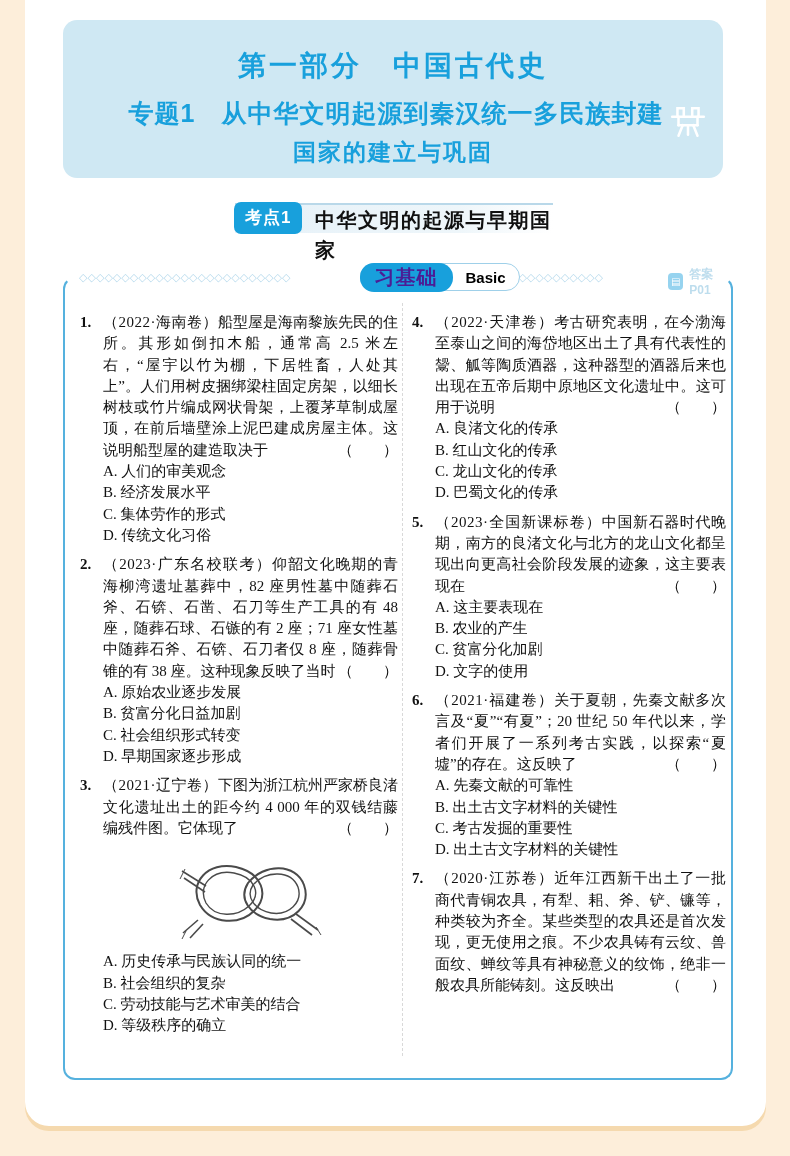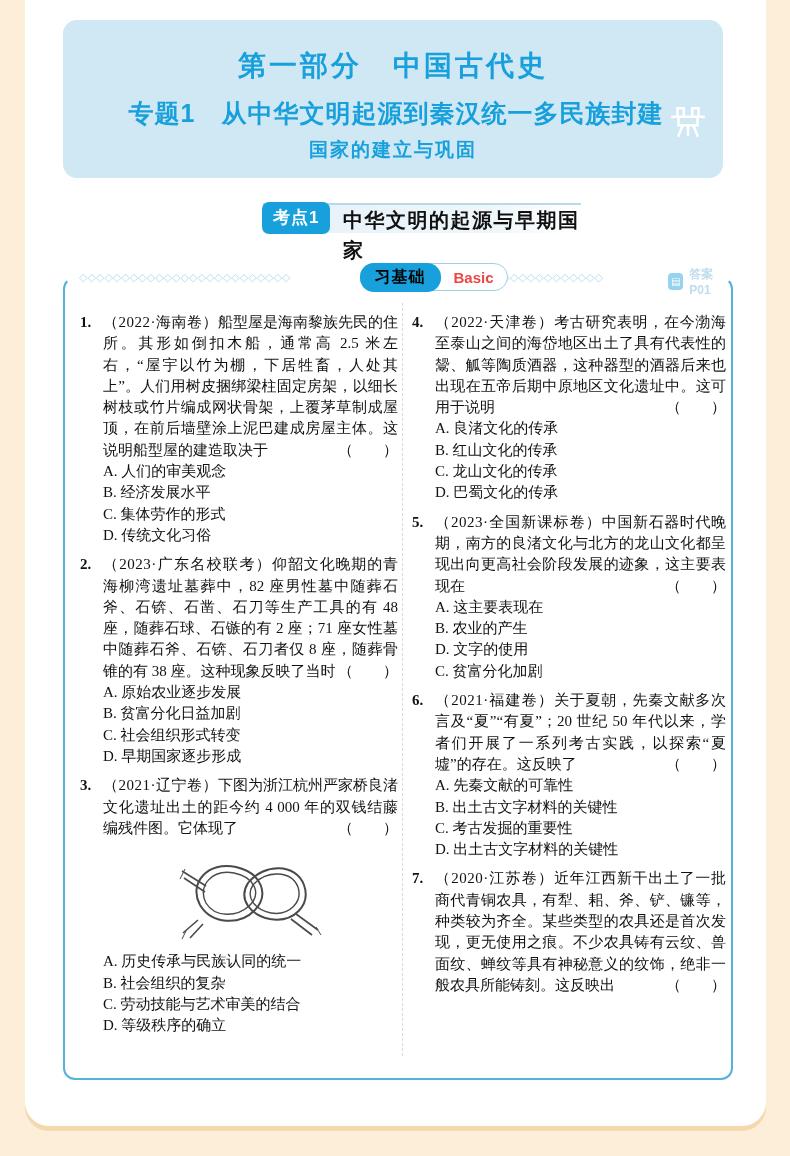--- a/index.html
+++ b/index.html
@@ -23,25 +23,25 @@
   }
   
   .chapter-header{
     position:absolute;left:38px;top:20px;width:660px;height:158px;
     background:var(--header-bg);border-radius:14px;
     text-align:center;color:var(--accent-blue);
     font-family:"Liberation Sans","DejaVu Sans",sans-serif;font-weight:bold;
   }
   .chapter-header .t1{padding-top:27px;font-size:28px;letter-spacing:3px;}
   .chapter-header .t2{margin-top:12px;font-size:25px;letter-spacing:1px;padding-left:6px;}
-  .chapter-header .t3{margin-top:7px;font-size:19px;letter-spacing:2px;}
+  .chapter-header .t3{margin-top:7px;font-size:23px;letter-spacing:2px;}
   .logo{position:absolute;right:16px;top:84px;width:38px;height:36px;}
   
   .kaodian{
-    position:absolute;left:238px;top:203px;width:318px;height:30px;
+    position:absolute;left:210px;top:203px;width:318px;height:30px;
     background:linear-gradient(90deg,#e6f1f8 0%,#eef6fa 70%,#ffffff 100%);
     border-top:2px solid #b9d8e9;
     font-family:"Liberation Sans","DejaVu Sans",sans-serif;
   }
   .kaodian-badge{
     position:absolute;left:-1px;top:-3px;height:32px;line-height:32px;
     background:var(--accent-blue);color:#fff;font-weight:bold;font-size:17px;
     padding:0 11px;border-radius:7px;letter-spacing:1px;
   }
   .kaodian-title{
@@ -54,26 +54,26 @@
     font-family:"Liberation Sans","DejaVu Sans",sans-serif;
   }
   .chain{position:absolute;top:9px;font-size:11px;color:#b5d9ec;letter-spacing:0;white-space:nowrap;}
   .chain-left{left:16px;}
   .chain-right{left:430px;}
   .pill{
     position:absolute;left:297px;top:1px;height:28px;display:flex;align-items:stretch;
     border-radius:15px;background:#fff;border:1.5px solid #9fd0e9;
   }
   .pill-cn{
-    background:var(--accent-blue);color:#000000;font-weight:bold;font-size:16px;
+    background:var(--accent-blue);color:#4c1d95;font-weight:bold;font-size:20px;
     border-radius:14px;padding:0 15px;display:flex;align-items:center;
     margin:-1.5px 0 -1.5px -1.5px;letter-spacing:1px;
   }
   .pill-en{
-    color:#ef4444;font-weight:bold;font-size:15px;padding:0 13px;
+    color:#000000;font-weight:bold;font-size:15px;padding:0 13px;
     display:flex;align-items:center;
   }
   .answer-ref{position:absolute;left:605px;top:4px;display:flex;align-items:center;opacity:.45;}
   .answer-ref .sq{
     width:17px;height:17px;background:var(--accent-blue);border-radius:4px;
     color:#fff;font-size:10px;line-height:17px;text-align:center;
   }
   .answer-ref .txt{margin-left:6px;font-size:12px;color:#6fb4d8;font-weight:bold;}
   
   .qbox{
@@ -193,22 +193,22 @@
         <div class="opt">B. 红山文化的传承</div>
         <div class="opt">C. 龙山文化的传承</div>
         <div class="opt">D. 巴蜀文化的传承</div>
       </div>
 
       <div class="question">
         <span class="qnum">5.</span>
         <p class="stem"><span class="qsource">（2023·全国新课标卷）</span><span>中国新石器时代晚期，南方的良渚文化与北方的龙山文化都呈现出向更高社会阶段发展的迹象，这主要表现在</span><span class="bracket">（　　）</span></p>
         <div class="opt">A. 这主要表现在</div>
         <div class="opt">B. 农业的产生</div>
+        <div class="opt">C. 贫富分化加剧</div>
         <div class="opt">D. 文字的使用</div>
-        <div class="opt">C. 贫富分化加剧</div>
       </div>
 
       <div class="question">
         <span class="qnum">6.</span>
         <p class="stem"><span class="qsource">（2021·福建卷）</span><span>关于夏朝，先秦文献多次言及“夏”“有夏”；20 世纪 50 年代以来，学者们开展了一系列考古实践，以探索“夏墟”的存在。这反映了</span><span class="bracket">（　　）</span></p>
         <div class="opt">A. 先秦文献的可靠性</div>
         <div class="opt">B. 出土古文字材料的关键性</div>
         <div class="opt">C. 考古发掘的重要性</div>
         <div class="opt">D. 出土古文字材料的关键性</div>
       </div>

